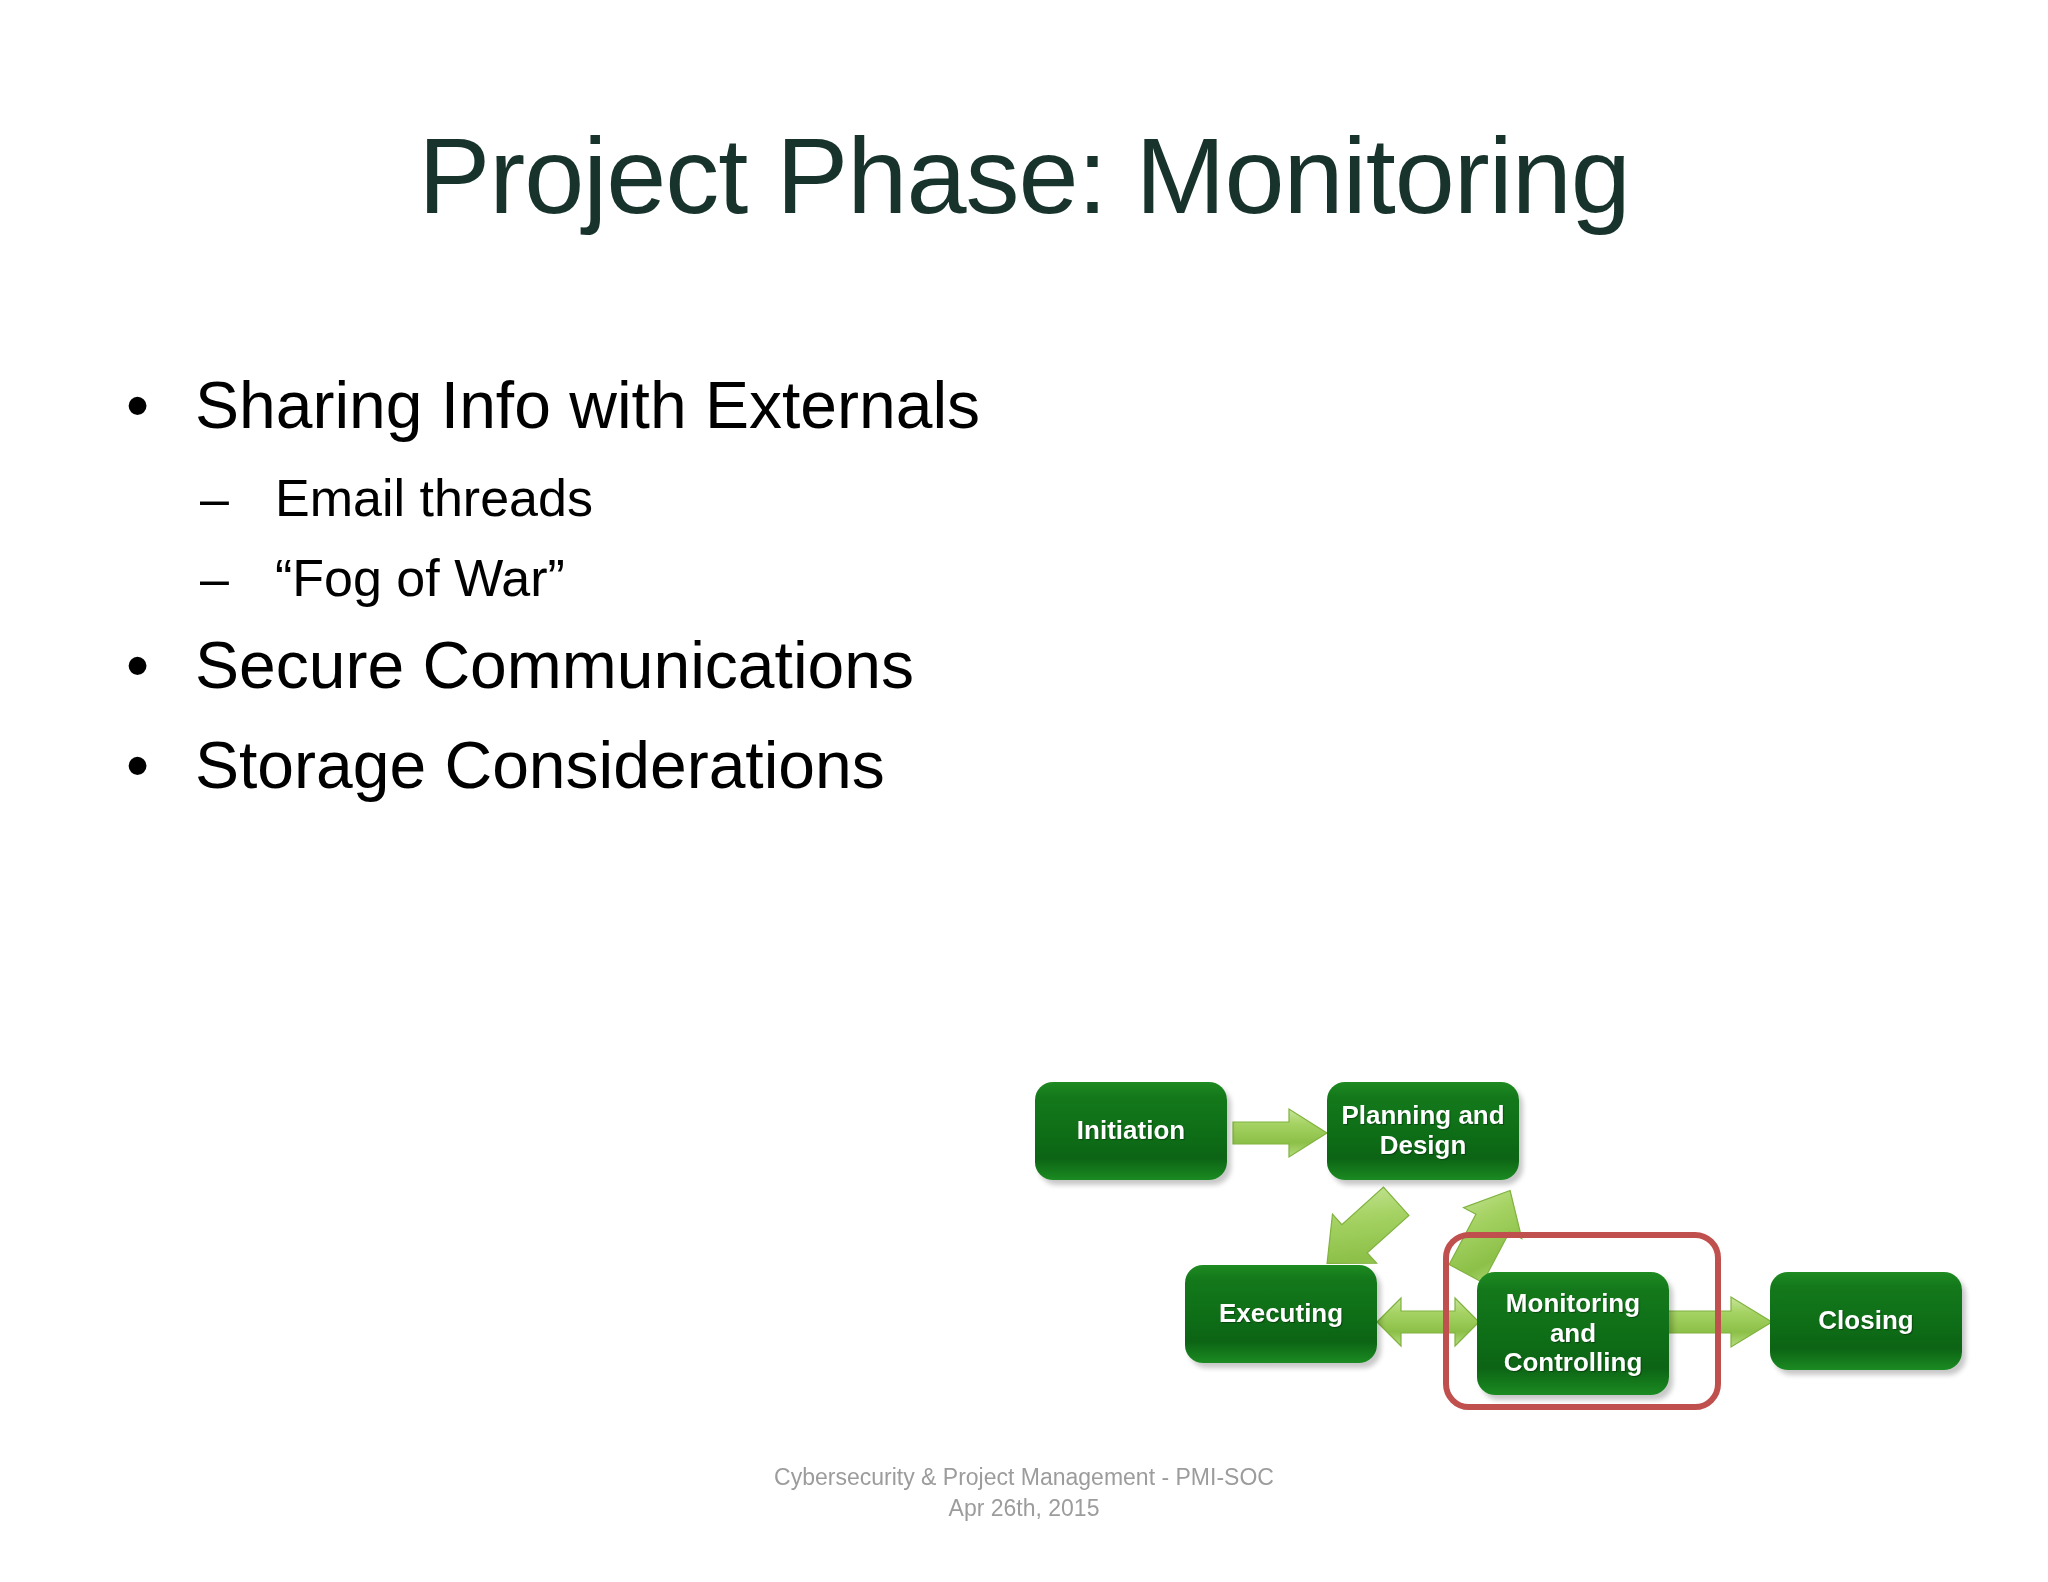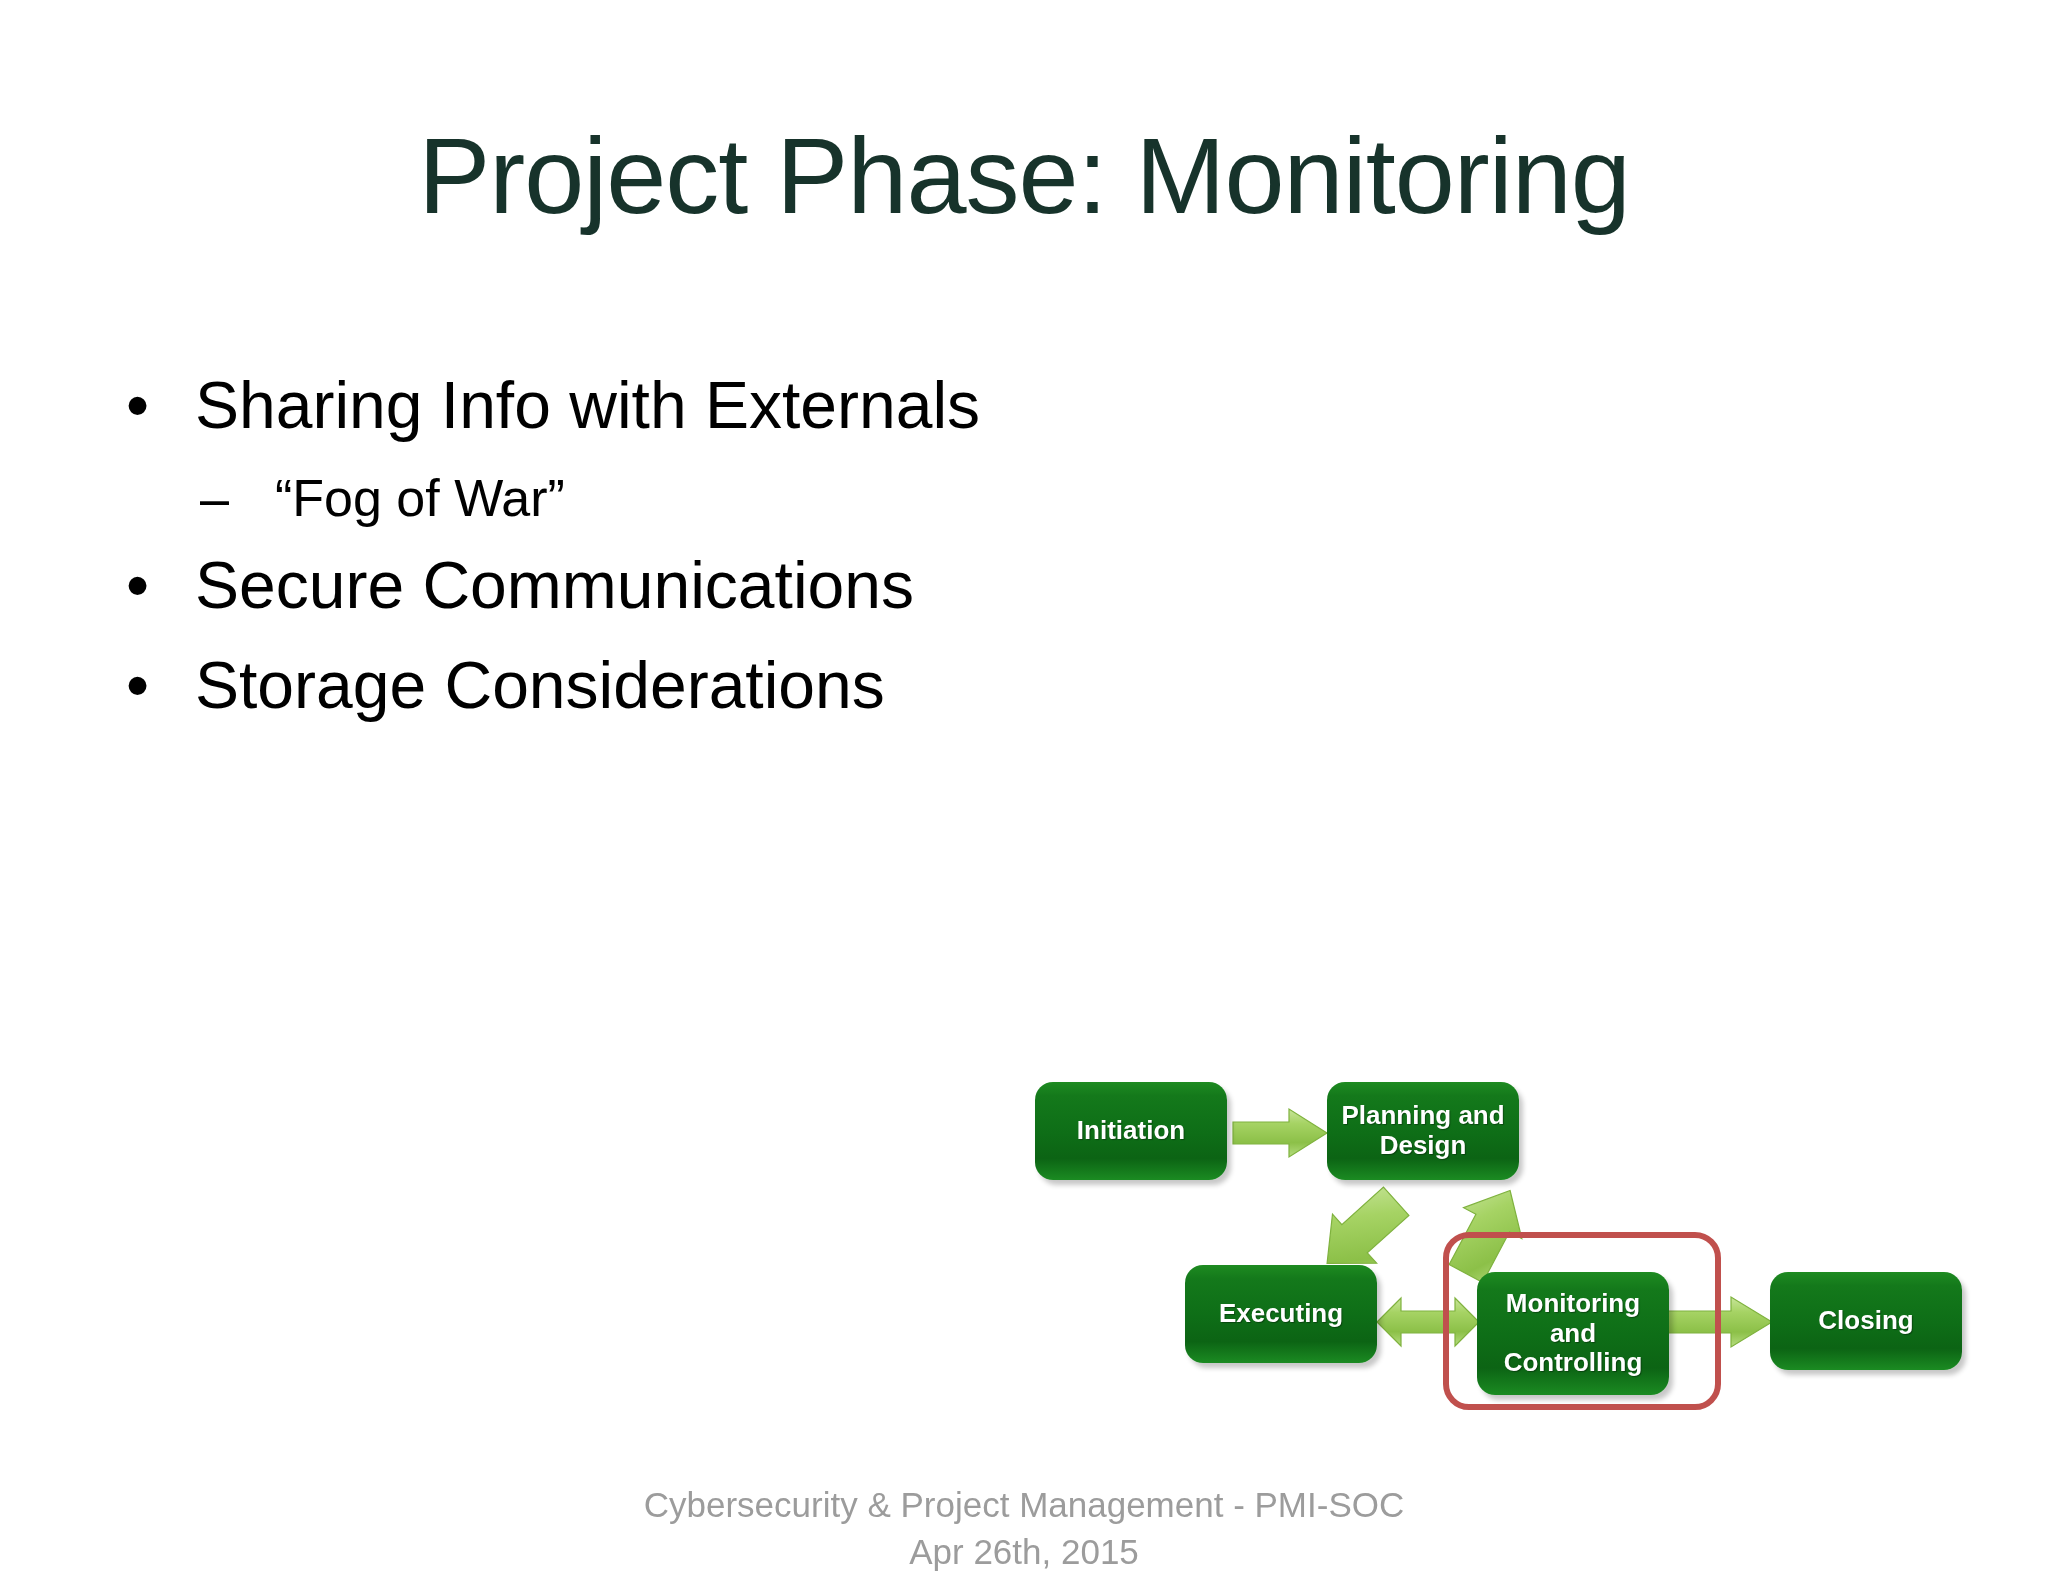--- a/index.html
+++ b/index.html
@@ -134,43 +134,43 @@
   }
 
   
   #footer {
     position: absolute;
     left: 0;
     top: 1462px;
     width: 2048px;
     text-align: center;
     color: #9C9C9C;
-    font-size: 35px;
+    font-size: 23px;
     line-height: 1.34;
     font-family: "Liberation Sans", sans-serif;
-    margin-top: 20px;
   }
   #footer div { display: block; }
 </style>
 </head>
 <body>
 
 <div id="slide">
 
   <div id="slide-title">Project Phase: Monitoring</div>
 
   <div id="body-list">
 
     <div class="lvl1">
       <span class="marker">•</span>
       <span>Sharing Info with Externals</span>
     </div>
 
     <div class="lvl2">
       <span class="marker">–</span>
+      <span>Email threads</span>
     </div>
 
     <div class="lvl2">
       <span class="marker">–</span>
       <span>“Fog of War”</span>
     </div>
 
     <div class="lvl1">
       <span class="marker">•</span>
       <span>Secure Communications</span>

